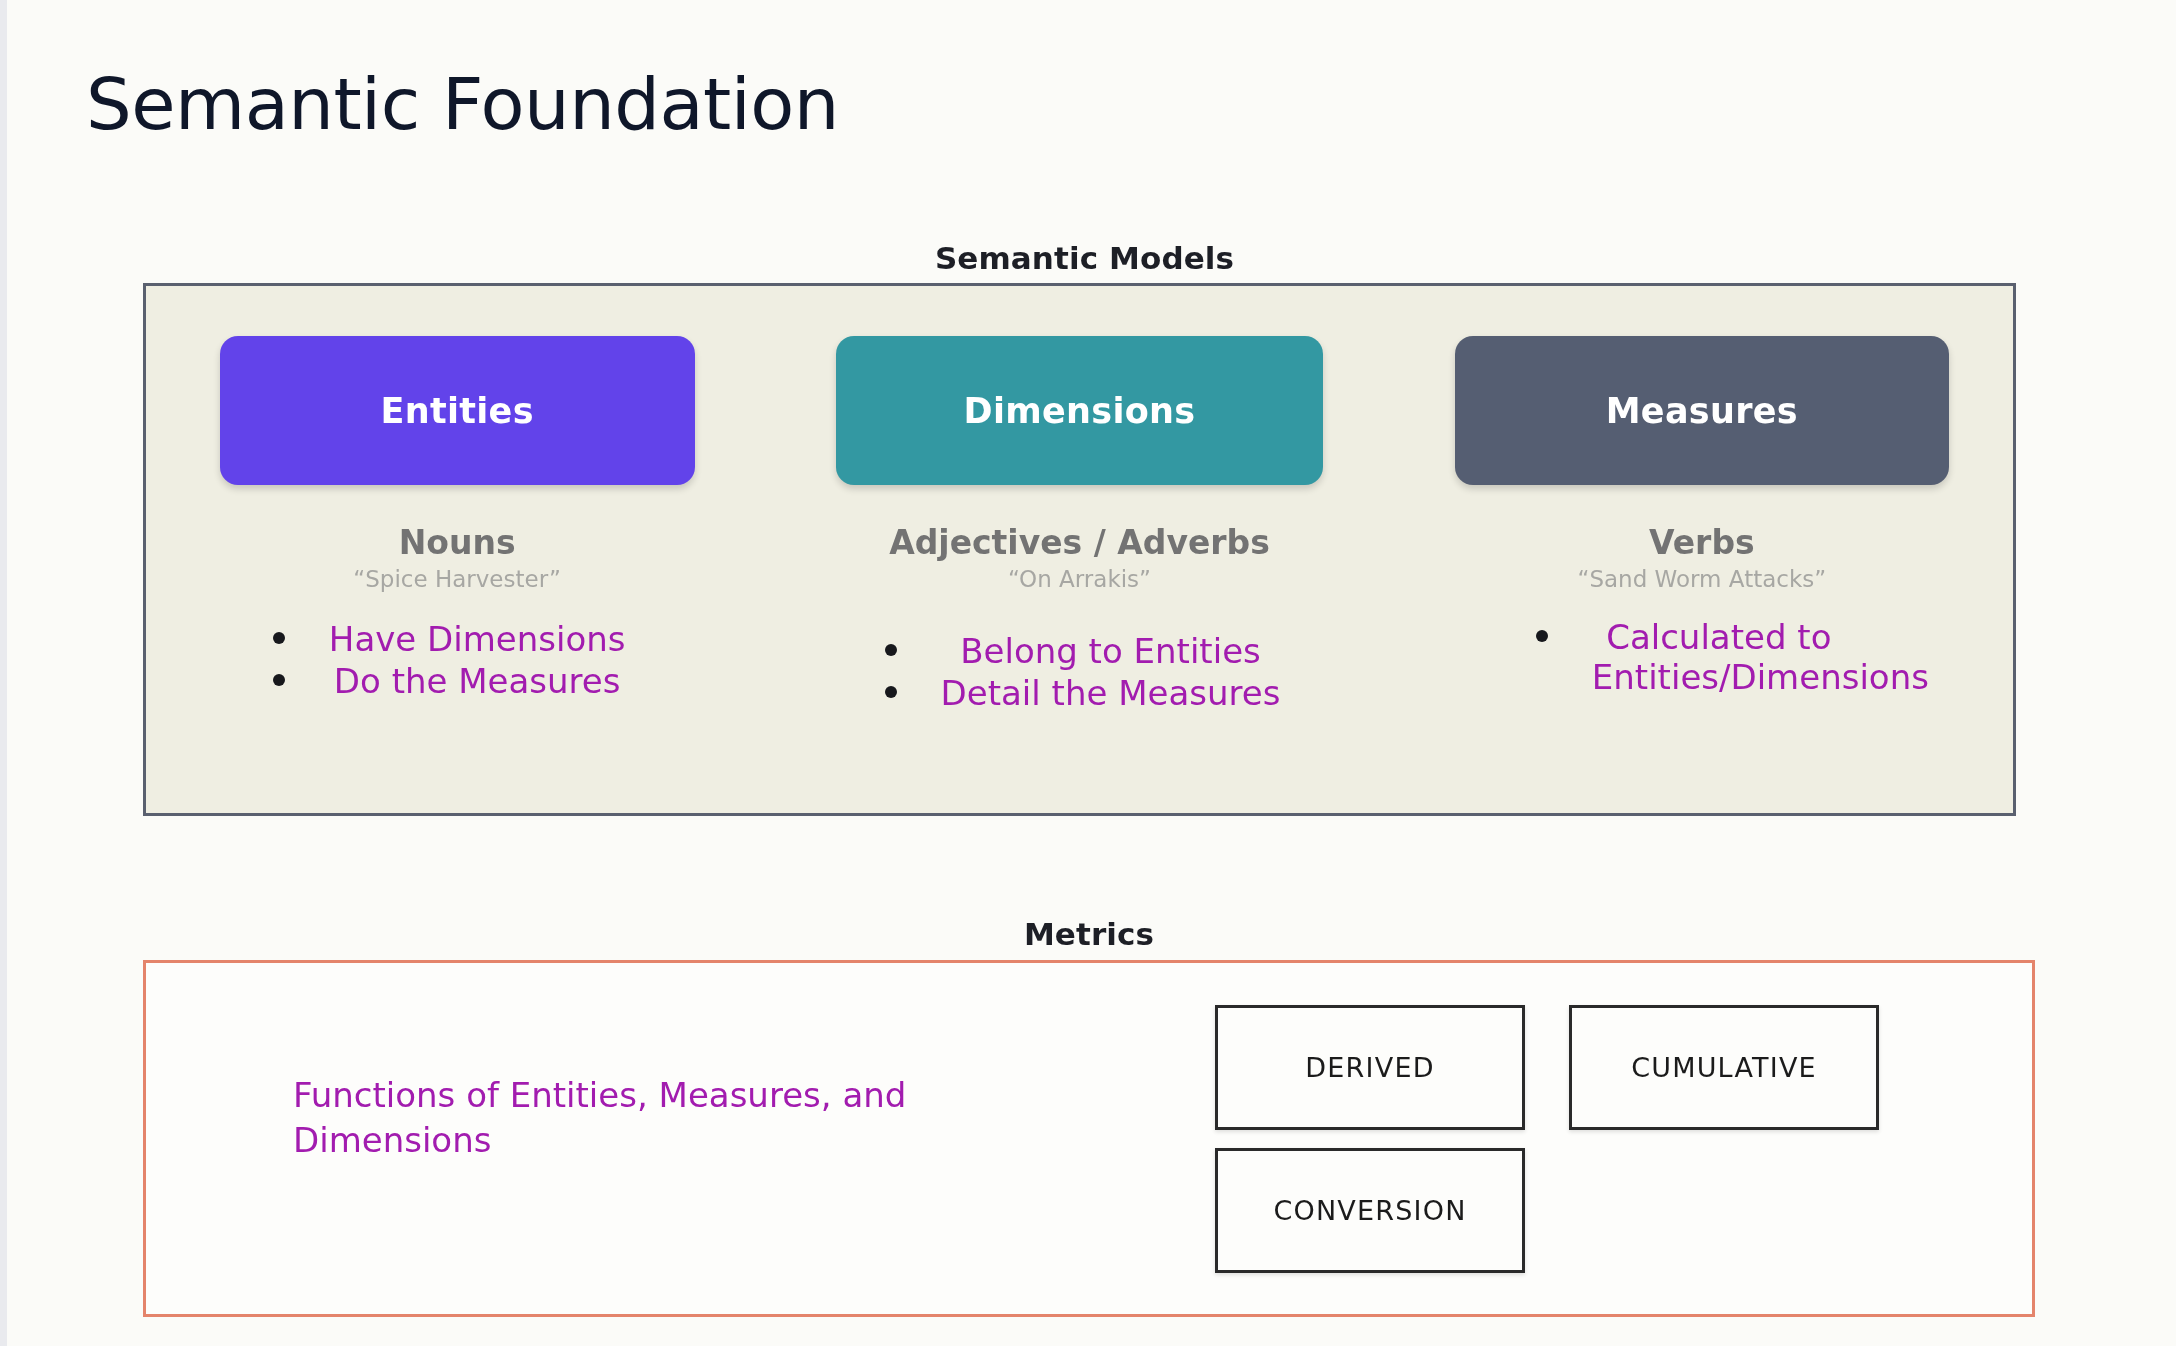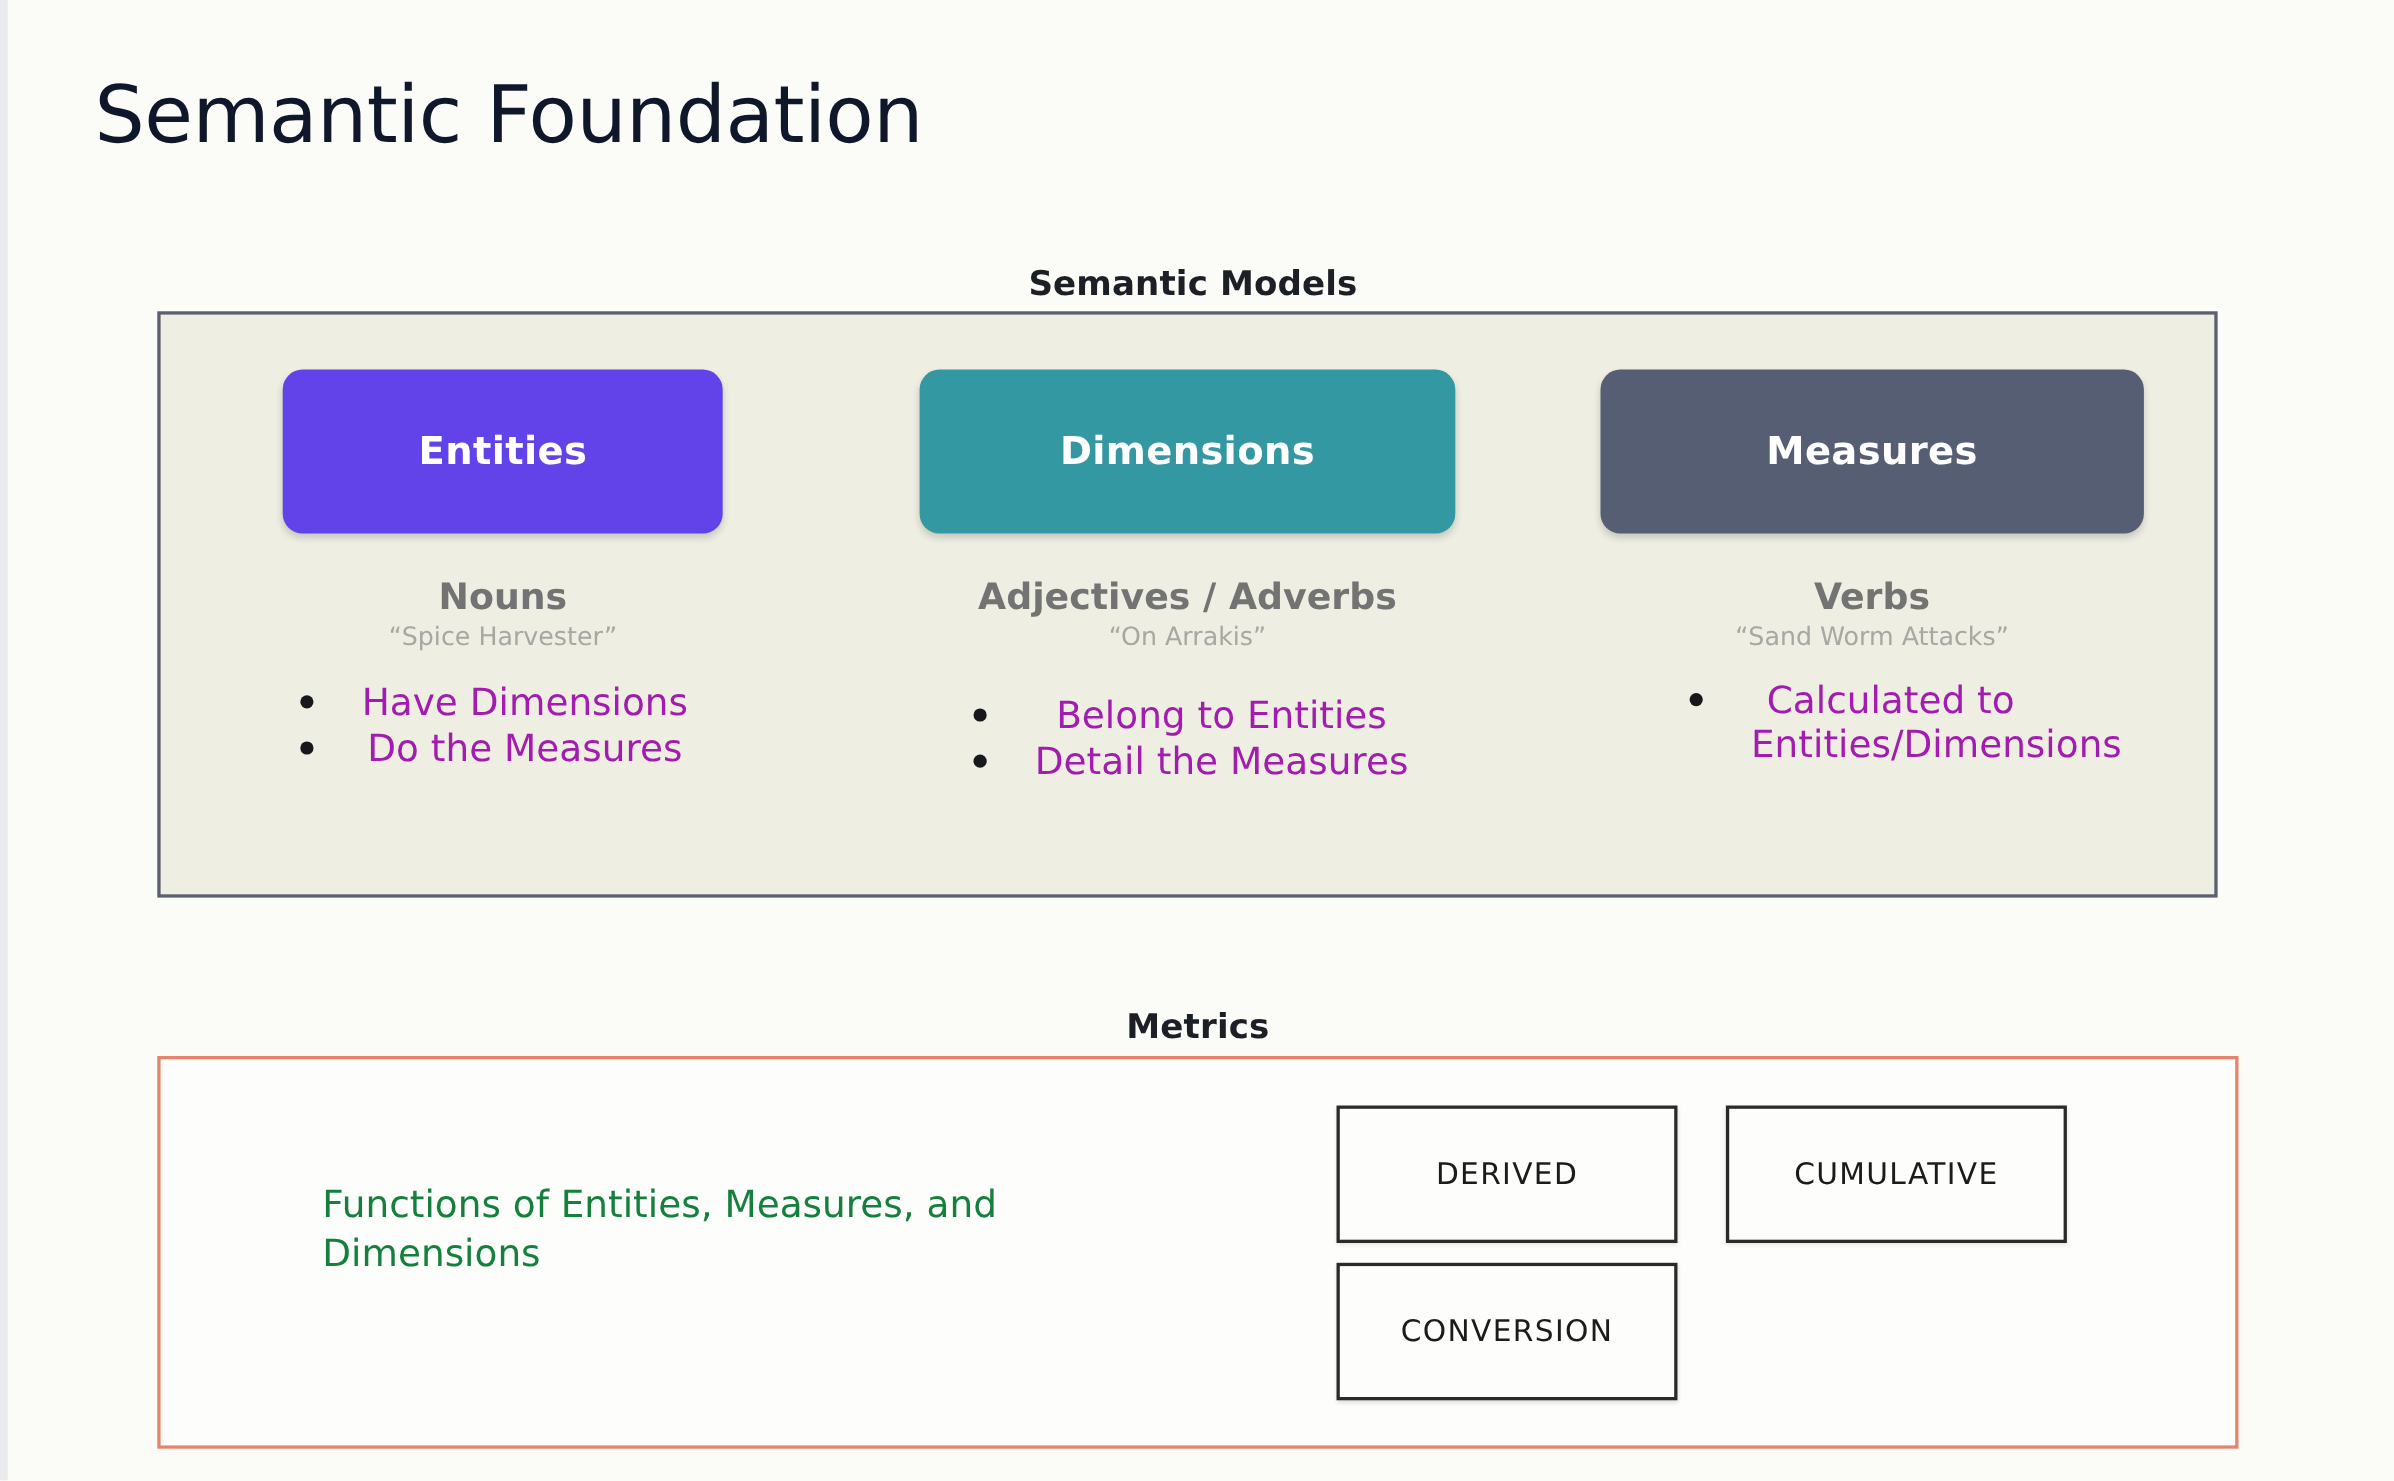--- a/index.html
+++ b/index.html
@@ -68,21 +68,21 @@
     flex: 1 1 0;
     position: relative;
     display: flex;
     flex-direction: column;
     align-items: center;
     padding-top: 50px;
   }
 
   
   .chip {
-    width: 400px;
+    width: 475px;
     height: 149px;
     border-radius: 18px;
     display: flex;
     align-items: center;
     justify-content: center;
     color: #ffffff;
     font-size: 35px;
     font-weight: 700;
     letter-spacing: 0.3px;
     box-shadow: 0 4px 7px rgba(0,0,0,0.16);
@@ -145,21 +145,21 @@
     background: #fdfdfb;
     border: 3px solid #e4846b;
   }
 
   .metrics-desc {
     position: absolute;
     left: 147px;
     top: 110px;
     font-size: 34px;
     line-height: 1.32;
-    color: #15803d;
+    color: #a21caf;
     max-width: 700px;
   }
 
   .metric-grid {
     position: absolute;
     left: 1069px;
     top: 42px;
     display: grid;
     grid-template-columns: 310px 310px;
     grid-template-rows: 125px 125px;

